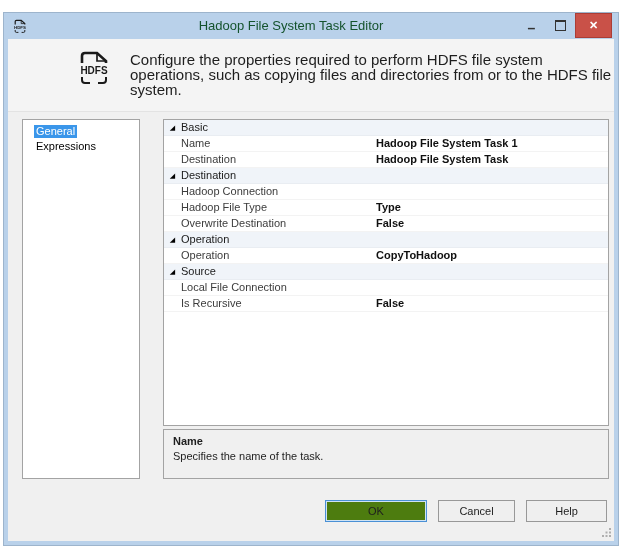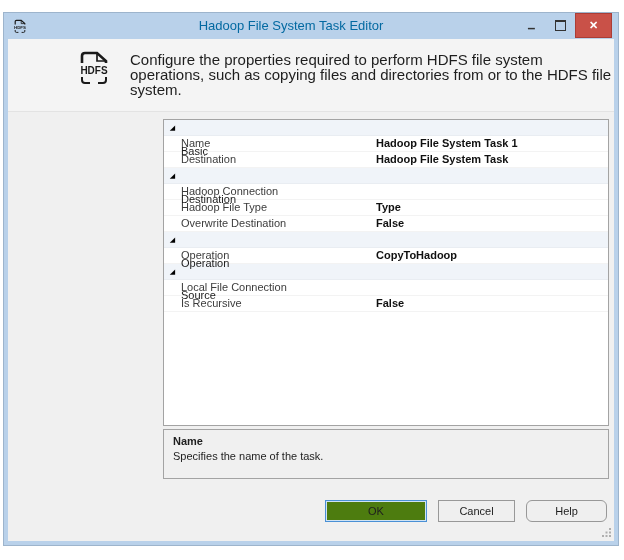--- a/index.html
+++ b/index.html
@@ -9,21 +9,21 @@
   }
   .window{
     position:absolute;left:3px;top:12px;width:616px;height:534px;
     background:#b9d1ea;border:1px solid #9db4cc;box-sizing:border-box;
   }
   
   .titlebar{position:relative;height:26px;}
   .app-icon-sm{position:absolute;left:8px;top:5px;}
   .title{
     position:absolute;left:60px;right:100px;top:0;height:42px;line-height:26px;
-    text-align:center;font-size:13px;color:#0369a1;white-space:nowrap;
+    text-align:center;font-size:13px;color:#14532d;white-space:nowrap;
   }
   .controls{position:absolute;right:6px;top:0;height:25px;display:flex;align-items:stretch;}
   .ctrl{width:29px;display:flex;align-items:center;justify-content:center;cursor:default;}
   .min-glyph{font-size:14px;color:#333;transform:translateY(2px);font-weight:bold;}
   .max-glyph{width:9px;height:8px;border:1px solid #333;border-top:2px solid #333;background:transparent;}
   .ctrl.close{
     width:37px;background:#c95148;border:1px solid #ab3d36;box-sizing:border-box;
     color:#fff;font-size:11px;font-weight:bold;
   }
   
@@ -52,41 +52,41 @@
   
   .grid{
     position:absolute;left:155px;top:80px;width:446px;height:307px;
     background:#fff;border:1px solid #a3a3a3;box-sizing:border-box;
     font-size:11px;overflow:hidden;
   }
   .grow{display:flex;height:15px;line-height:15px;}
   .grow .gutter{width:17px;flex:none;text-align:center;}
   .expander{font-size:7px;color:#000;line-height:15px;display:inline-block;transform:translateY(-1px);}
   .grow.cat{background:#f0f4f9;border-bottom:1px solid #e9edf2;}
-  .grow.cat .cat-label{font-weight:normal;color:#1a1a1a;margin-top:24px;}
+  .grow.cat .cat-label{font-weight:normal;color:#1a1a1a;}
   .grow.prop{border-bottom:1px solid #f3f3f3;}
   .grow.prop .pname{width:195px;flex:none;color:#3c3c3c;white-space:nowrap;overflow:hidden;}
   .grow.prop .pval{flex:1;font-weight:bold;color:#101010;white-space:nowrap;overflow:hidden;}
   
   .descpanel{
     position:absolute;left:155px;top:390px;width:446px;height:50px;
     border:1px solid #a3a3a3;background:#f0f0f0;box-sizing:border-box;
     padding:5px 9px;font-size:11px;color:#1e1e1e;
   }
   .desc-title{font-weight:bold;margin-bottom:3px;}
   
   .btnrow{position:absolute;top:461px;right:7px;display:flex;gap:11px;}
   .btn{
     height:22px;box-sizing:border-box;font-size:11px;color:#1e1e1e;
     background:#efefef;border:1px solid #989898;
     display:flex;align-items:center;justify-content:center;cursor:default;
   }
   .btn.ok{width:102px;border:1px solid #4a90d5;box-shadow:inset 0 0 0 1px #cfe3f5;background:#4d7c0f;}
   .btn.cancel{width:77px;}
-  .btn.help{width:81px;border-radius:6px;}
+  .btn.help{width:81px;}
   .grip{position:absolute;right:3px;bottom:4px;}
 </style>
 </head>
 <body>
 
 <div class="window">
 
   <div class="titlebar">
     <svg class="app-icon-sm" width="16" height="16" viewBox="0 0 40 36">
       <path d="M8 14 V7 Q8 4 11 4 H23 L32 12 V14" fill="none" stroke="#1a1a1a" stroke-width="3"></path>
@@ -115,20 +115,28 @@
       <svg class="banner-icon" width="40" height="36" viewBox="0 0 40 36">
         <path d="M8 14 V7 Q8 4 11 4 H23 L32 12 V14" fill="none" stroke="#1a1a1a" stroke-width="2.6"></path>
         <path d="M23 4 V12 H32" fill="none" stroke="#1a1a1a" stroke-width="1.7"></path>
         <text x="20" y="25" text-anchor="middle" font-size="10" font-weight="bold" fill="#1a1a1a" font-family="Liberation Sans, sans-serif">HDFS</text>
         <path d="M8 28 V31 Q8 34 11 34 H16" fill="none" stroke="#1a1a1a" stroke-width="2"></path>
         <path d="M32 28 V31 Q32 34 29 34 H24" fill="none" stroke="#1a1a1a" stroke-width="2"></path>
       </svg>
       <div class="banner-text">Configure the properties required to perform HDFS file system operations, such as copying files and directories from or to the HDFS file system.</div>
     </div>
 
+    <div class="sidebar">
+      <div class="side-item selected">
+        <span class="hl">General</span>
+      </div>
+      <div class="side-item">
+        <span class="hl">Expressions</span>
+      </div>
+    </div>
 
     <div class="grid">
 
       <div class="grow cat">
         <span class="gutter"><span class="expander">◢</span></span>
         <span class="cat-label">Basic</span>
       </div>
       <div class="grow prop">
         <span class="gutter"></span>
         <span class="pname">Name</span>

